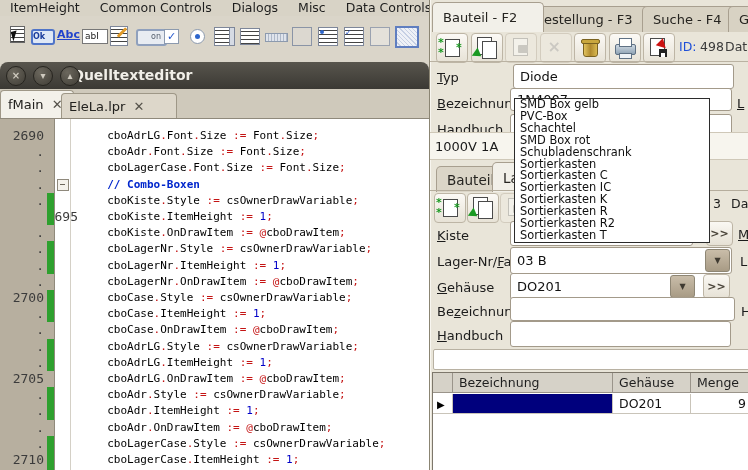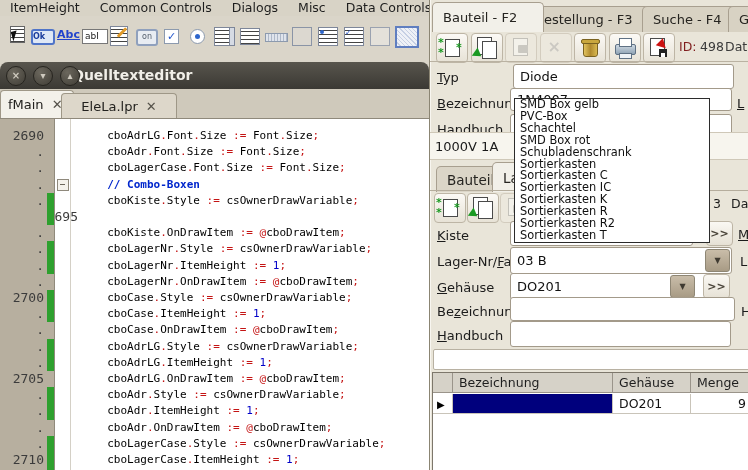--- a/index.html
+++ b/index.html
@@ -127,21 +127,21 @@
         <span class="pic-txt" style="left:1px;top:7px;color:#2244cc;text-decoration:underline;font-size:11px;">Abc</span>
       </div>
       <div class="picon">
         <div style="position:absolute;left:0;top:6px;width:22px;height:13px;border:1px solid #777;background:#fff;font-size:9px;line-height:12px;color:#222;padding-left:2px;">abI</div>
       </div>
       <div class="picon">
         <div class="pic-box pic-lines" style="left:2px;top:3px;width:16px;height:18px;"></div>
         <div style="position:absolute;left:8px;top:8px;width:12px;height:3px;background:#e09a2a;transform:rotate(-45deg);border-radius:1px;"></div>
       </div>
       <div class="picon">
-        <div style="position:absolute;left:2px;top:6px;width:18px;height:13px;border:2px solid #8fa0bd;border-radius:3px;background:#e8ecf2;color:#55606e;font-size:8px;text-align:center;line-height:12px;">on</div>
+        <div style="position:absolute;left:2px;top:6px;width:18px;height:13px;border:2px solid #8fa0bd;border-radius:3px;background:#e8ecf2;color:#55606e;font-size:8px;text-align:center;line-height:12px;padding-left:9px;">on</div>
       </div>
       <div class="picon">
         <div style="position:absolute;left:4px;top:6px;width:13px;height:13px;border:1px solid #8c9aae;background:#fff;color:#2255cc;font-weight:bold;font-size:11px;line-height:13px;text-align:center;">✓</div>
       </div>
       <div class="picon">
         <div style="position:absolute;left:4px;top:6px;width:13px;height:13px;border:1px solid #8c9aae;border-radius:50%;background:#fff;"></div>
         <div style="position:absolute;left:8.5px;top:10.5px;width:5px;height:5px;border-radius:50%;background:#2e66cc;"></div>
       </div>
       <div class="picon">
         <div class="pic-box pic-lines" style="left:2px;top:4px;width:15px;height:17px;"></div>
@@ -176,21 +176,21 @@
     <span class="abs" id="title-text">Quelltexteditor</span>
   <div class="winbtn" style="left: 6px;">×</div>
       <div class="winbtn" style="left: 33px;">▾</div>
       <div class="winbtn" style="left: 60px;">▴</div>
     </div>
   <div class="abs" id="tabrow">
       <div class="etab" style="left: 0px; top: 1px; width: 58px; height: 27px; background: rgb(243, 241, 234);">
         <span>fMain</span>
         <span class="x">✕</span>
       </div>
-      <div class="etab" style="left: 61px; top: 4px; width: 100px; height: 24px; background: rgb(221, 215, 202); justify-content: center;">
+      <div class="etab" style="left: 61px; top: 4px; width: 100px; height: 24px; background: rgb(221, 215, 202);">
         <span>EleLa.lpr</span>
         <span class="x">✕</span>
       </div>
     </div>
   <div class="abs" id="editor">
     <div class="abs" id="gutter"></div>
     <div class="abs" id="foldcol-line"></div>
     <div class="abs" id="code-lines" style="left:0;top:0;width:429px;height:352px;">
         <div class="gnum" style="top: 9px;">2690</div>
         <div class="srcline" style="top: 9px;">  cboAdrLG<span class="tok-sym">.</span>Font<span class="tok-sym">.</span>Size <span class="tok-sym">:=</span> Font<span class="tok-sym">.</span>Size<span class="tok-sym">;</span></div>
@@ -199,20 +199,21 @@
         <div class="gnum" style="top: 41.4px;">.</div>
         <div class="srcline" style="top: 41.4px;">  cboLagerCase<span class="tok-sym">.</span>Font<span class="tok-sym">.</span>Size <span class="tok-sym">:=</span> Font<span class="tok-sym">.</span>Size<span class="tok-sym">;</span></div>
         <div class="gnum" style="top: 57.6px;">.</div>
         <div class="foldbox" style="top: 59.6px;"></div>
         <div class="srcline" style="top: 57.6px;"><span class="tok-comment">  // Combo-Boxen</span></div>
         <div class="gnum" style="top: 73.8px;">.</div>
         <div class="gbar" style="top: 73.8px;"></div>
         <div class="srcline" style="top: 73.8px;">  cboKiste<span class="tok-sym">.</span>Style <span class="tok-sym">:=</span> csOwnerDrawVariable<span class="tok-sym">;</span></div>
         <div class="gnum" style="top: 90px; margin-left: 34px;">2695</div>
         <div class="gbar" style="top: 90px;"></div>
+        <div class="srcline" style="top: 90px;">  cboKiste<span class="tok-sym">.</span>ItemHeight <span class="tok-sym">:=</span> <span class="tok-num">1</span><span class="tok-sym">;</span></div>
         <div class="gnum" style="top: 106.2px;">.</div>
         <div class="srcline" style="top: 106.2px;">  cboKiste<span class="tok-sym">.</span>OnDrawItem <span class="tok-sym">:=</span> <span class="tok-sym">@</span>cboDrawItem<span class="tok-sym">;</span></div>
         <div class="gnum" style="top: 122.4px;">.</div>
         <div class="gbar" style="top: 122.4px;"></div>
         <div class="srcline" style="top: 122.4px;">  cboLagerNr<span class="tok-sym">.</span>Style <span class="tok-sym">:=</span> csOwnerDrawVariable<span class="tok-sym">;</span></div>
         <div class="gnum" style="top: 138.6px;">.</div>
         <div class="gbar" style="top: 138.6px;"></div>
         <div class="srcline" style="top: 138.6px;">  cboLagerNr<span class="tok-sym">.</span>ItemHeight <span class="tok-sym">:=</span> <span class="tok-num">1</span><span class="tok-sym">;</span></div>
         <div class="gnum" style="top: 154.8px;">.</div>
         <div class="srcline" style="top: 154.8px;">  cboLagerNr<span class="tok-sym">.</span>OnDrawItem <span class="tok-sym">:=</span> <span class="tok-sym">@</span>cboDrawItem<span class="tok-sym">;</span></div>
@@ -309,21 +310,21 @@
       </div>
       <div class="tbtn" style="left: 213px; top: 2px;">
         <div class="ic">
           <div class="icpage pic-lines" style="left:6px;top:4px;"></div>
           <div style="position:absolute;left:14px;top:6px;width:0;height:0;border-top:5px solid transparent;border-bottom:5px solid transparent;border-left:9px solid #cc1111;transform:rotate(45deg);"></div>
           <div style="position:absolute;left:15px;top:15px;width:8px;height:8px;background:#222;"></div>
           <div style="position:absolute;left:17px;top:19px;width:4px;height:4px;background:#fff;"></div>
         </div>
       </div>
     </div>
-  <span class="abs sidefrag" style="left:679px;top:39px;color:#7f1d1d;font-size:12.5px;">ID:</span>
+  <span class="abs sidefrag" style="left:679px;top:39px;color:#1d4ed8;font-size:12.5px;">ID:</span>
   <span class="abs sidefrag" style="left:700px;top:39px;color:#3a3a3a;font-size:12.5px;">498</span>
   <span class="abs sidefrag" style="left:725px;top:39px;color:#3a3a3a;font-size:12.5px;">Dat</span>
   <div class="abs" style="left:430px;top:61px;width:318px;height:1px;background:#bab2a2;"></div>
 
   <span class="flabel" style="top:70px;"><u>T</u>yp</span>
   <div class="field" style="left:513px;top:64px;width:207px;height:23px;">
       <span>Diode</span>
     </div>
   <span class="flabel" style="top:96px;"><u>B</u>ezeichnung</span>
   <div class="field" style="left:510px;top:88px;width:208px;height:21px;">

